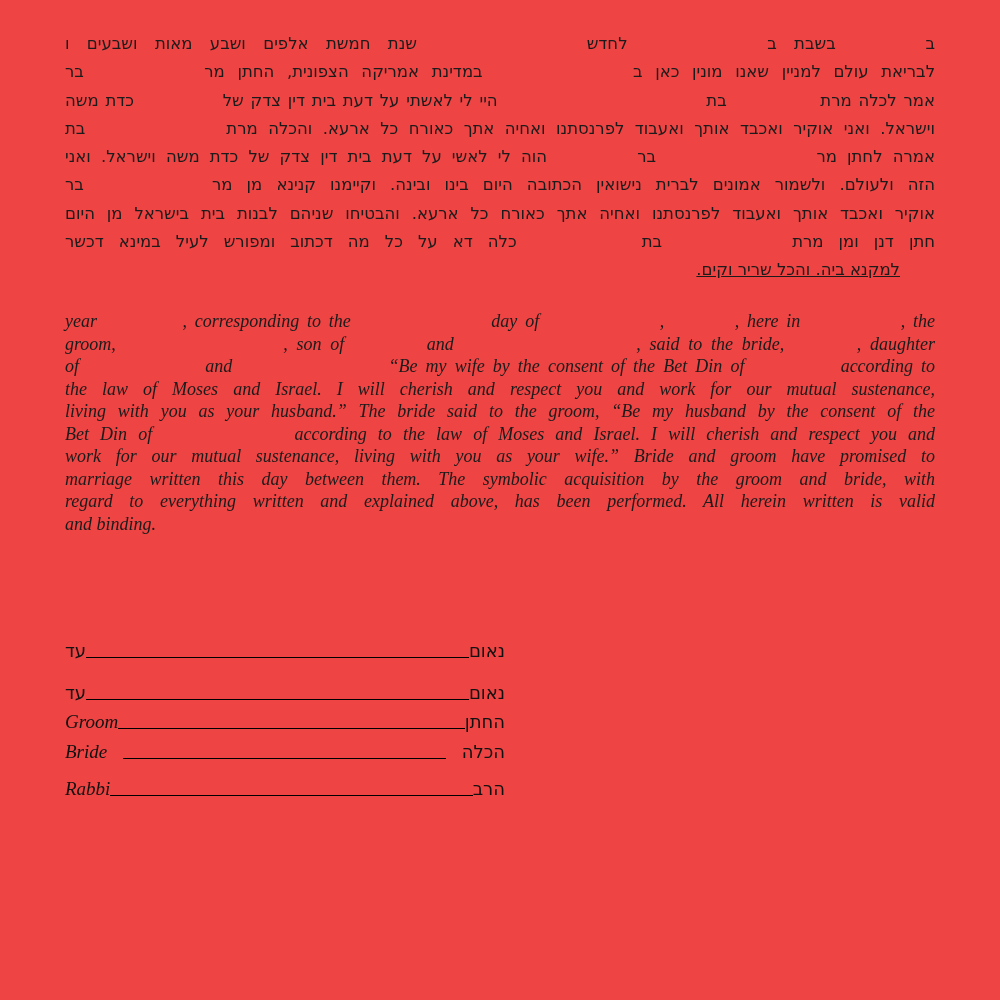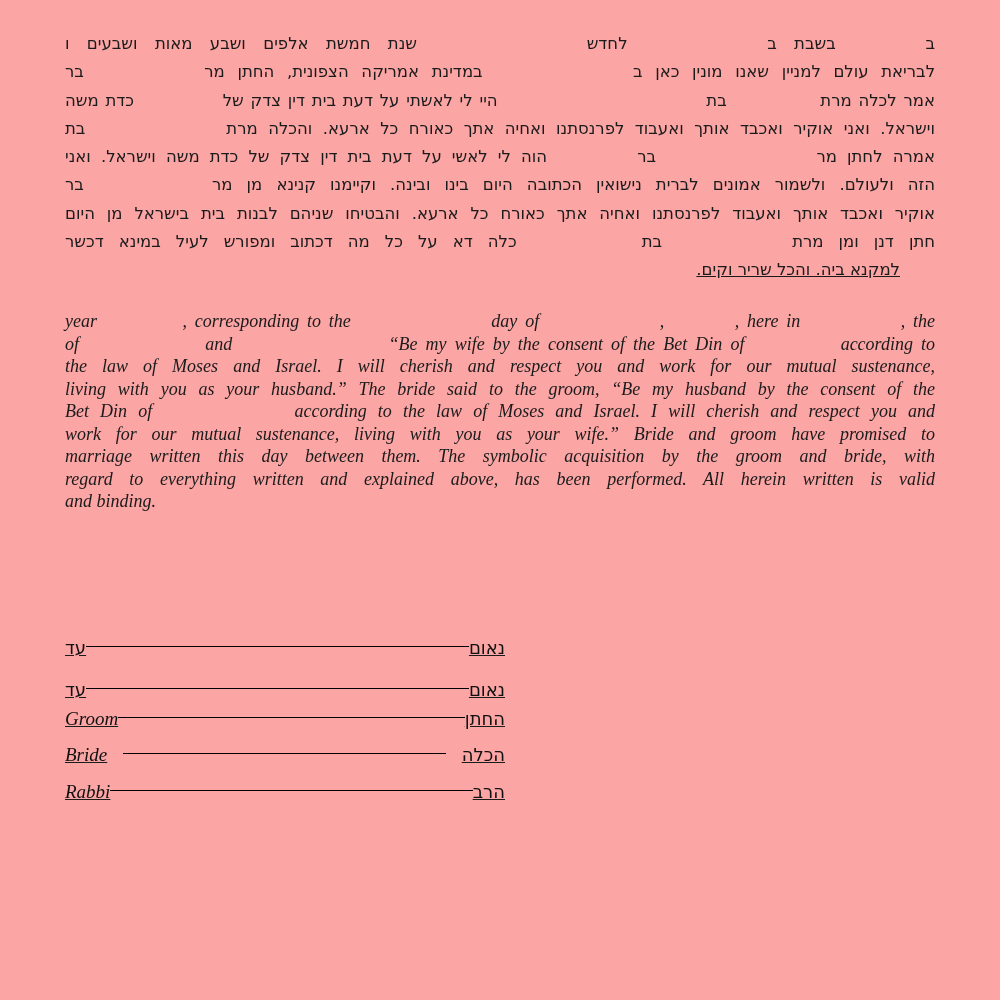--- a/index.html
+++ b/index.html
@@ -4,21 +4,21 @@
 <style>
   html, body {
     margin: 0;
     padding: 0;
     background: #ffffff;
   }
   #page {
     position: relative;
     width: 1000px;
     height: 1000px;
-    background: #fca5a5;
+    background: #ef4444;
     color: #1b1b1b;
     overflow: hidden;
   }
 
   
   #hebrew-block {
     position: absolute;
     left: 65px;
     top: 30px;
     width: 870px;
@@ -67,27 +67,26 @@
 
   
   #signature-block {
     position: absolute;
     left: 65px;
     top: 633px;
     width: 440px;
   }
   .sig-row {
     display: flex;
-    align-items: center;
+    align-items: flex-end;
     height: 29px;
-    text-decoration: underline;
   }
   .sig-row.r2 { margin-top: 13px; }
   .sig-row.r3 { margin-top: 0; }
-  .sig-row.r4 { margin-top: 7px; gap: 16px; }
+  .sig-row.r4 { margin-top: 1px; gap: 16px; }
   .sig-row.r5 { margin-top: 8px; }
   .sig-label-he {
     font-family: "DejaVu Sans", sans-serif;
     font-size: 18px;
     line-height: 22px;
     color: #111111;
   }
   .sig-label-en {
     font-family: "Liberation Serif", "DejaVu Serif", serif;
     font-style: italic;
@@ -113,20 +112,21 @@
       <div class="h-line"><span>אמר לכלה מרת</span> <span class="blank" style="width: 80px;"></span> <span>בת</span> <span class="blank" style="width: 195px;"></span> <span>היי לי לאשתי על דעת בית דין צדק של</span> <span class="blank" style="width: 75px;"></span> <span>כדת משה</span></div>
       <div class="h-line"><span>וישראל.  ואני אוקיר ואכבד אותך ואעבוד לפרנסתנו ואחיה אתך כאורח כל ארעא. והכלה מרת</span> <span class="blank" style="width: 120px;"></span> <span>בת</span></div>
       <div class="h-line"><span>אמרה לחתן מר</span> <span class="blank" style="width: 140px;"></span> <span>בר</span> <span class="blank" style="width: 70px;"></span> <span>הוה לי לאשי על דעת בית דין צדק של כדת משה וישראל.  ואני</span></div>
       <div class="h-line"><span>הזה ולעולם.  ולשמור אמונים לברית נישואין הכתובה היום בינו ובינה.  וקיימנו קנינא מן מר</span> <span class="blank" style="width: 100px;"></span> <span>בר</span></div>
       <div class="h-line"><span>אוקיר ואכבד אותך ואעבוד לפרנסתנו ואחיה אתך כאורח כל ארעא.  והבטיחו שניהם לבנות בית בישראל מן היום</span></div>
       <div class="h-line"><span>חתן דנן ומן מרת</span> <span class="blank" style="width: 100px;"></span> <span>בת</span> <span class="blank" style="width: 95px;"></span> <span>כלה דא על כל מה דכתוב ומפורש לעיל במינא דכשר</span></div>
       <div class="h-line last"><span>למקנא ביה.  והכל שריר וקים.</span></div>
     </div>
   <div id="english-block">
       <div class="e-line"><span>year</span> <span class="blank" style="width: 70px;"></span> <span>, corresponding to the</span> <span class="blank" style="width: 125px;"></span> <span>day of</span> <span class="blank" style="width: 105px;"></span> <span>,</span> <span class="blank" style="width: 55px;"></span> <span>, here in</span> <span class="blank" style="width: 85px;"></span> <span>, the</span></div>
+      <div class="e-line"><span>groom,</span> <span class="blank" style="width: 150px;"></span> <span>, son of</span> <span class="blank" style="width: 65px;"></span> <span>and</span> <span class="blank" style="width: 165px;"></span> <span>, said to the bride,</span> <span class="blank" style="width: 55px;"></span> <span>, daughter</span></div>
       <div class="e-line"><span>of</span> <span class="blank" style="width: 110px;"></span> <span>and</span> <span class="blank" style="width: 140px;"></span> <span>“Be my wife by the consent of the Bet Din of</span> <span class="blank" style="width: 80px;"></span> <span>according to</span></div>
       <div class="e-line"><span>the law of Moses and Israel.  I will cherish and respect you and work for our mutual sustenance,</span></div>
       <div class="e-line"><span>living with you as your husband.”  The bride said to the groom, “Be my husband by the consent of the</span></div>
       <div class="e-line"><span>Bet Din of</span> <span class="blank" style="width: 120px;"></span> <span>according to the law of Moses and Israel.  I will cherish and respect you and</span></div>
       <div class="e-line"><span>work for our mutual sustenance, living with you as your wife.”  Bride and groom have promised to</span></div>
       <div class="e-line"><span>marriage written this day between them.  The symbolic acquisition by the groom and bride, with</span></div>
       <div class="e-line"><span>regard to everything written and explained above, has been performed.  All herein written is valid</span></div>
       <div class="e-line last"><span>and binding.</span></div>
     </div>
   <div id="signature-block">

